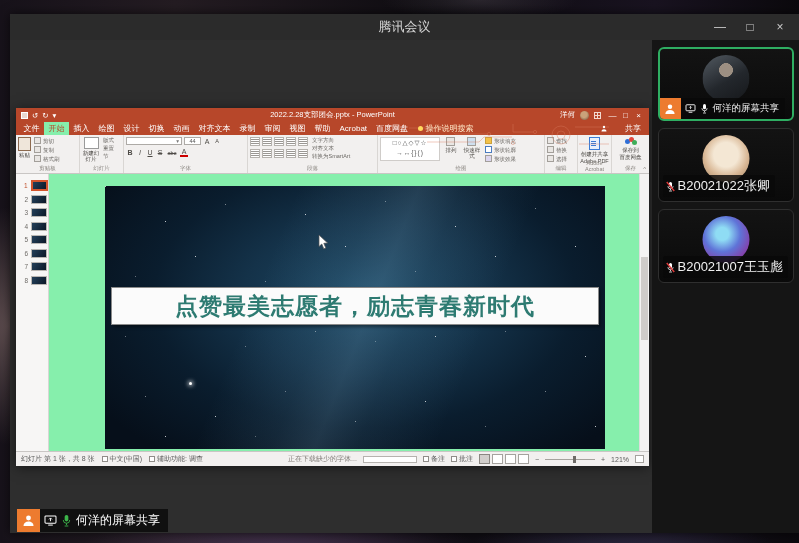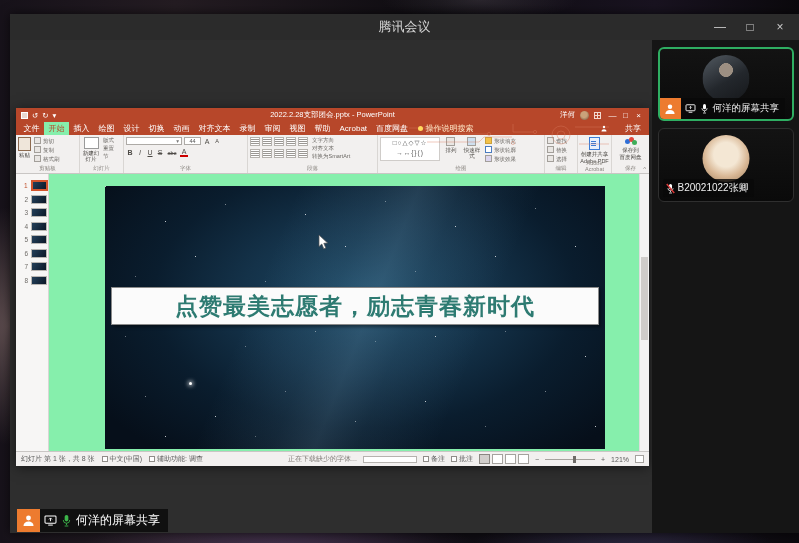--- a/index.html
+++ b/index.html
@@ -23,21 +23,21 @@
   
   .tile{position:relative;width:136px;height:74px;background:linear-gradient(#131313,#0a0a0a);border:1px solid #2f2f2f;border-radius:6px;box-sizing:border-box;flex:0 0 auto;}
   .tile.active{border:2px solid #2fae62;}
   .avatar{position:absolute;left:50%;top:6px;transform:translateX(-50%);width:47px;height:47px;border-radius:50%;}
   .av0{background:radial-gradient(circle at 50% 32%, #9c8f82 0 17%, transparent 18%),linear-gradient(150deg,#4a5158 10%,#23272c 55%,#15171a);}
   .av1{background:radial-gradient(circle at 50% 42%, #f4e7d4 0 34%, #d9b896 60%, #9b7a58);}
   .av2{background:radial-gradient(circle at 50% 60%, #f5c48e 0 16%, #c07a42 50%, #70402c 85%, #4c2a20);}
   .av3{background:radial-gradient(circle at 50% 46%, #fdfbf6 0 30%, #e4ddd0 62%, #b3a791);}
   .av4{background:radial-gradient(circle at 42% 38%, #8fdcf4 0 16%, #5f74d8 45%, #8244ae 72%, #2c2050);}
   .av5{background:radial-gradient(circle at 50% 50%, #fdf9ee 0 52%, #f2cb4e 53%, #e9bd2f);}
-  .tlabel{position:absolute;left:4px;bottom:4px;max-width:126px;display:flex;align-items:center;gap:3px;background:rgba(8,8,8,.82);border-radius:2px;padding:2px 5px 2px 3px;color:#f0f0f0;font-size:10px;white-space:nowrap;overflow:hidden;}
+  .tlabel{position:absolute;left:4px;bottom:4px;max-width:126px;display:flex;align-items:center;gap:3px;background:rgba(8,8,8,.82);border-radius:2px;padding:2px 5px 2px 3px;color:#f0f0f0;font-size:13px;white-space:nowrap;overflow:hidden;}
   .t1bar{position:absolute;left:0;bottom:0;display:flex;align-items:stretch;height:21px;}
   .t1bar .obox{width:21px;background:#ed7b2f;border-radius:0 0 0 4px;display:flex;align-items:center;justify-content:center;}
   .t1bar .rest{display:flex;align-items:center;gap:4px;background:rgba(8,8,8,.82);padding:0 6px 0 4px;color:#f0f0f0;font-size:9.5px;white-space:nowrap;}
   
   .overlay{position:absolute;left:7px;top:469px;display:flex;height:23px;z-index:5;}
   .overlay .obox{width:23px;background:#ed7b2f;display:flex;align-items:center;justify-content:center;}
   .overlay .rest{display:flex;align-items:center;gap:4px;background:rgba(10,10,10,.85);padding:0 8px 0 4px;color:#fff;font-size:12px;white-space:nowrap;}
   
   .ppt{position:absolute;left:6px;top:68px;width:633px;height:357px;box-shadow:0 2px 12px rgba(0,0,0,.55);font-size:8px;}
   .ptitle{height:14px;background:#b7472a;display:flex;align-items:center;color:#fff;position:relative;}
@@ -474,18 +474,31 @@
                 <line x1="6" y1="10" x2="6" y2="12" stroke="#fff" stroke-width="1"></line>
                 <line x1="4" y1="13" x2="8" y2="13" stroke="#fff" stroke-width="1"></line>
                 <line x1="1" y1="1" x2="11" y2="13" stroke="#e03b3b" stroke-width="1.8"></line>
               </svg>
             <span>B20021022张卿</span>
           </div>
         </div>
 
 
 
+        <div class="tile">
+          <div class="avatar av4"></div>
+          <div class="tlabel">
+            <svg width="9" height="11" viewBox="0 0 12 14">
+                <rect x="4" y="1" width="4" height="7" rx="2" fill="#fff"></rect>
+                <path d="M2.5 6.5a3.5 3.5 0 0 0 7 0" stroke="#fff" stroke-width="1" fill="none"></path>
+                <line x1="6" y1="10" x2="6" y2="12" stroke="#fff" stroke-width="1"></line>
+                <line x1="4" y1="13" x2="8" y2="13" stroke="#fff" stroke-width="1"></line>
+                <line x1="1" y1="1" x2="11" y2="13" stroke="#e03b3b" stroke-width="1.8"></line>
+              </svg>
+            <span>B20021007王玉彪</span>
+          </div>
+        </div>
 
 
       </div>
     </div>
   </div>
 </div>
 
 </body></html>

